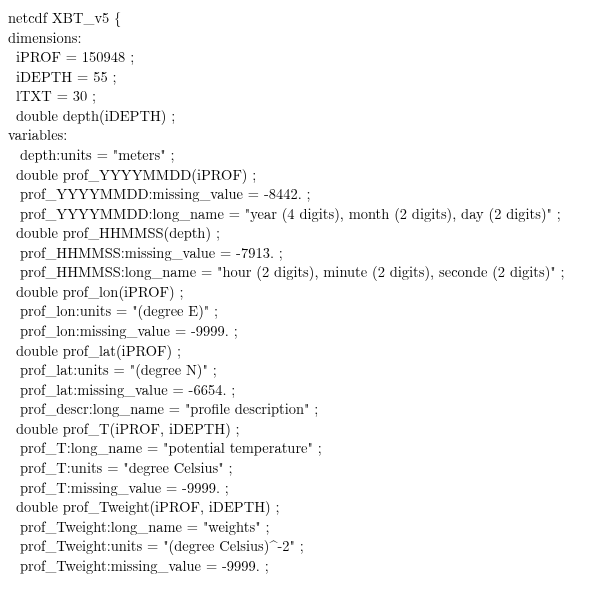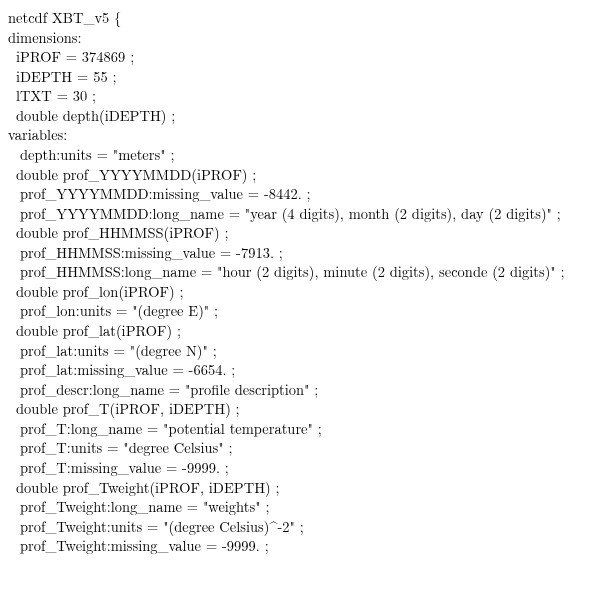--- a/index.html
+++ b/index.html
@@ -25,34 +25,35 @@
   .indent2 {
     padding-left: 12px;
   }
 </style>
 </head>
 <body>
 
 <div class="doc">
   <div class="line">netcdf XBT_v5 {</div>
   <div class="line">dimensions:</div>
-  <div class="line indent1">iPROF = 374869 ;</div>
+  <div class="line indent1">iPROF = 150948 ;</div>
   <div class="line indent1">iDEPTH = 55 ;</div>
   <div class="line indent1">lTXT = 30 ;</div>
   <div class="line indent1">double depth(iDEPTH) ;</div>
   <div class="line">variables:</div>
   <div class="line indent2">depth:units = "meters" ;</div>
   <div class="line indent1">double prof_YYYYMMDD(iPROF) ;</div>
   <div class="line indent2">prof_YYYYMMDD:missing_value = -8442. ;</div>
   <div class="line indent2">prof_YYYYMMDD:long_name = "year (4 digits), month (2 digits), day (2 digits)" ;</div>
-  <div class="line indent1">double prof_HHMMSS(iPROF) ;</div>
+  <div class="line indent1">double prof_HHMMSS(depth) ;</div>
   <div class="line indent2">prof_HHMMSS:missing_value = -7913. ;</div>
   <div class="line indent2">prof_HHMMSS:long_name = "hour (2 digits), minute (2 digits), seconde (2 digits)" ;</div>
   <div class="line indent1">double prof_lon(iPROF) ;</div>
   <div class="line indent2">prof_lon:units = "(degree E)" ;</div>
+  <div class="line indent2">prof_lon:missing_value = -9999. ;</div>
   <div class="line indent1">double prof_lat(iPROF) ;</div>
   <div class="line indent2">prof_lat:units = "(degree N)" ;</div>
   <div class="line indent2">prof_lat:missing_value = -6654. ;</div>
   <div class="line indent2">prof_descr:long_name = "profile description" ;</div>
   <div class="line indent1">double prof_T(iPROF, iDEPTH) ;</div>
   <div class="line indent2">prof_T:long_name = "potential temperature" ;</div>
   <div class="line indent2">prof_T:units = "degree Celsius" ;</div>
   <div class="line indent2">prof_T:missing_value = -9999. ;</div>
   <div class="line indent1">double prof_Tweight(iPROF, iDEPTH) ;</div>
   <div class="line indent2">prof_Tweight:long_name = "weights" ;</div>

